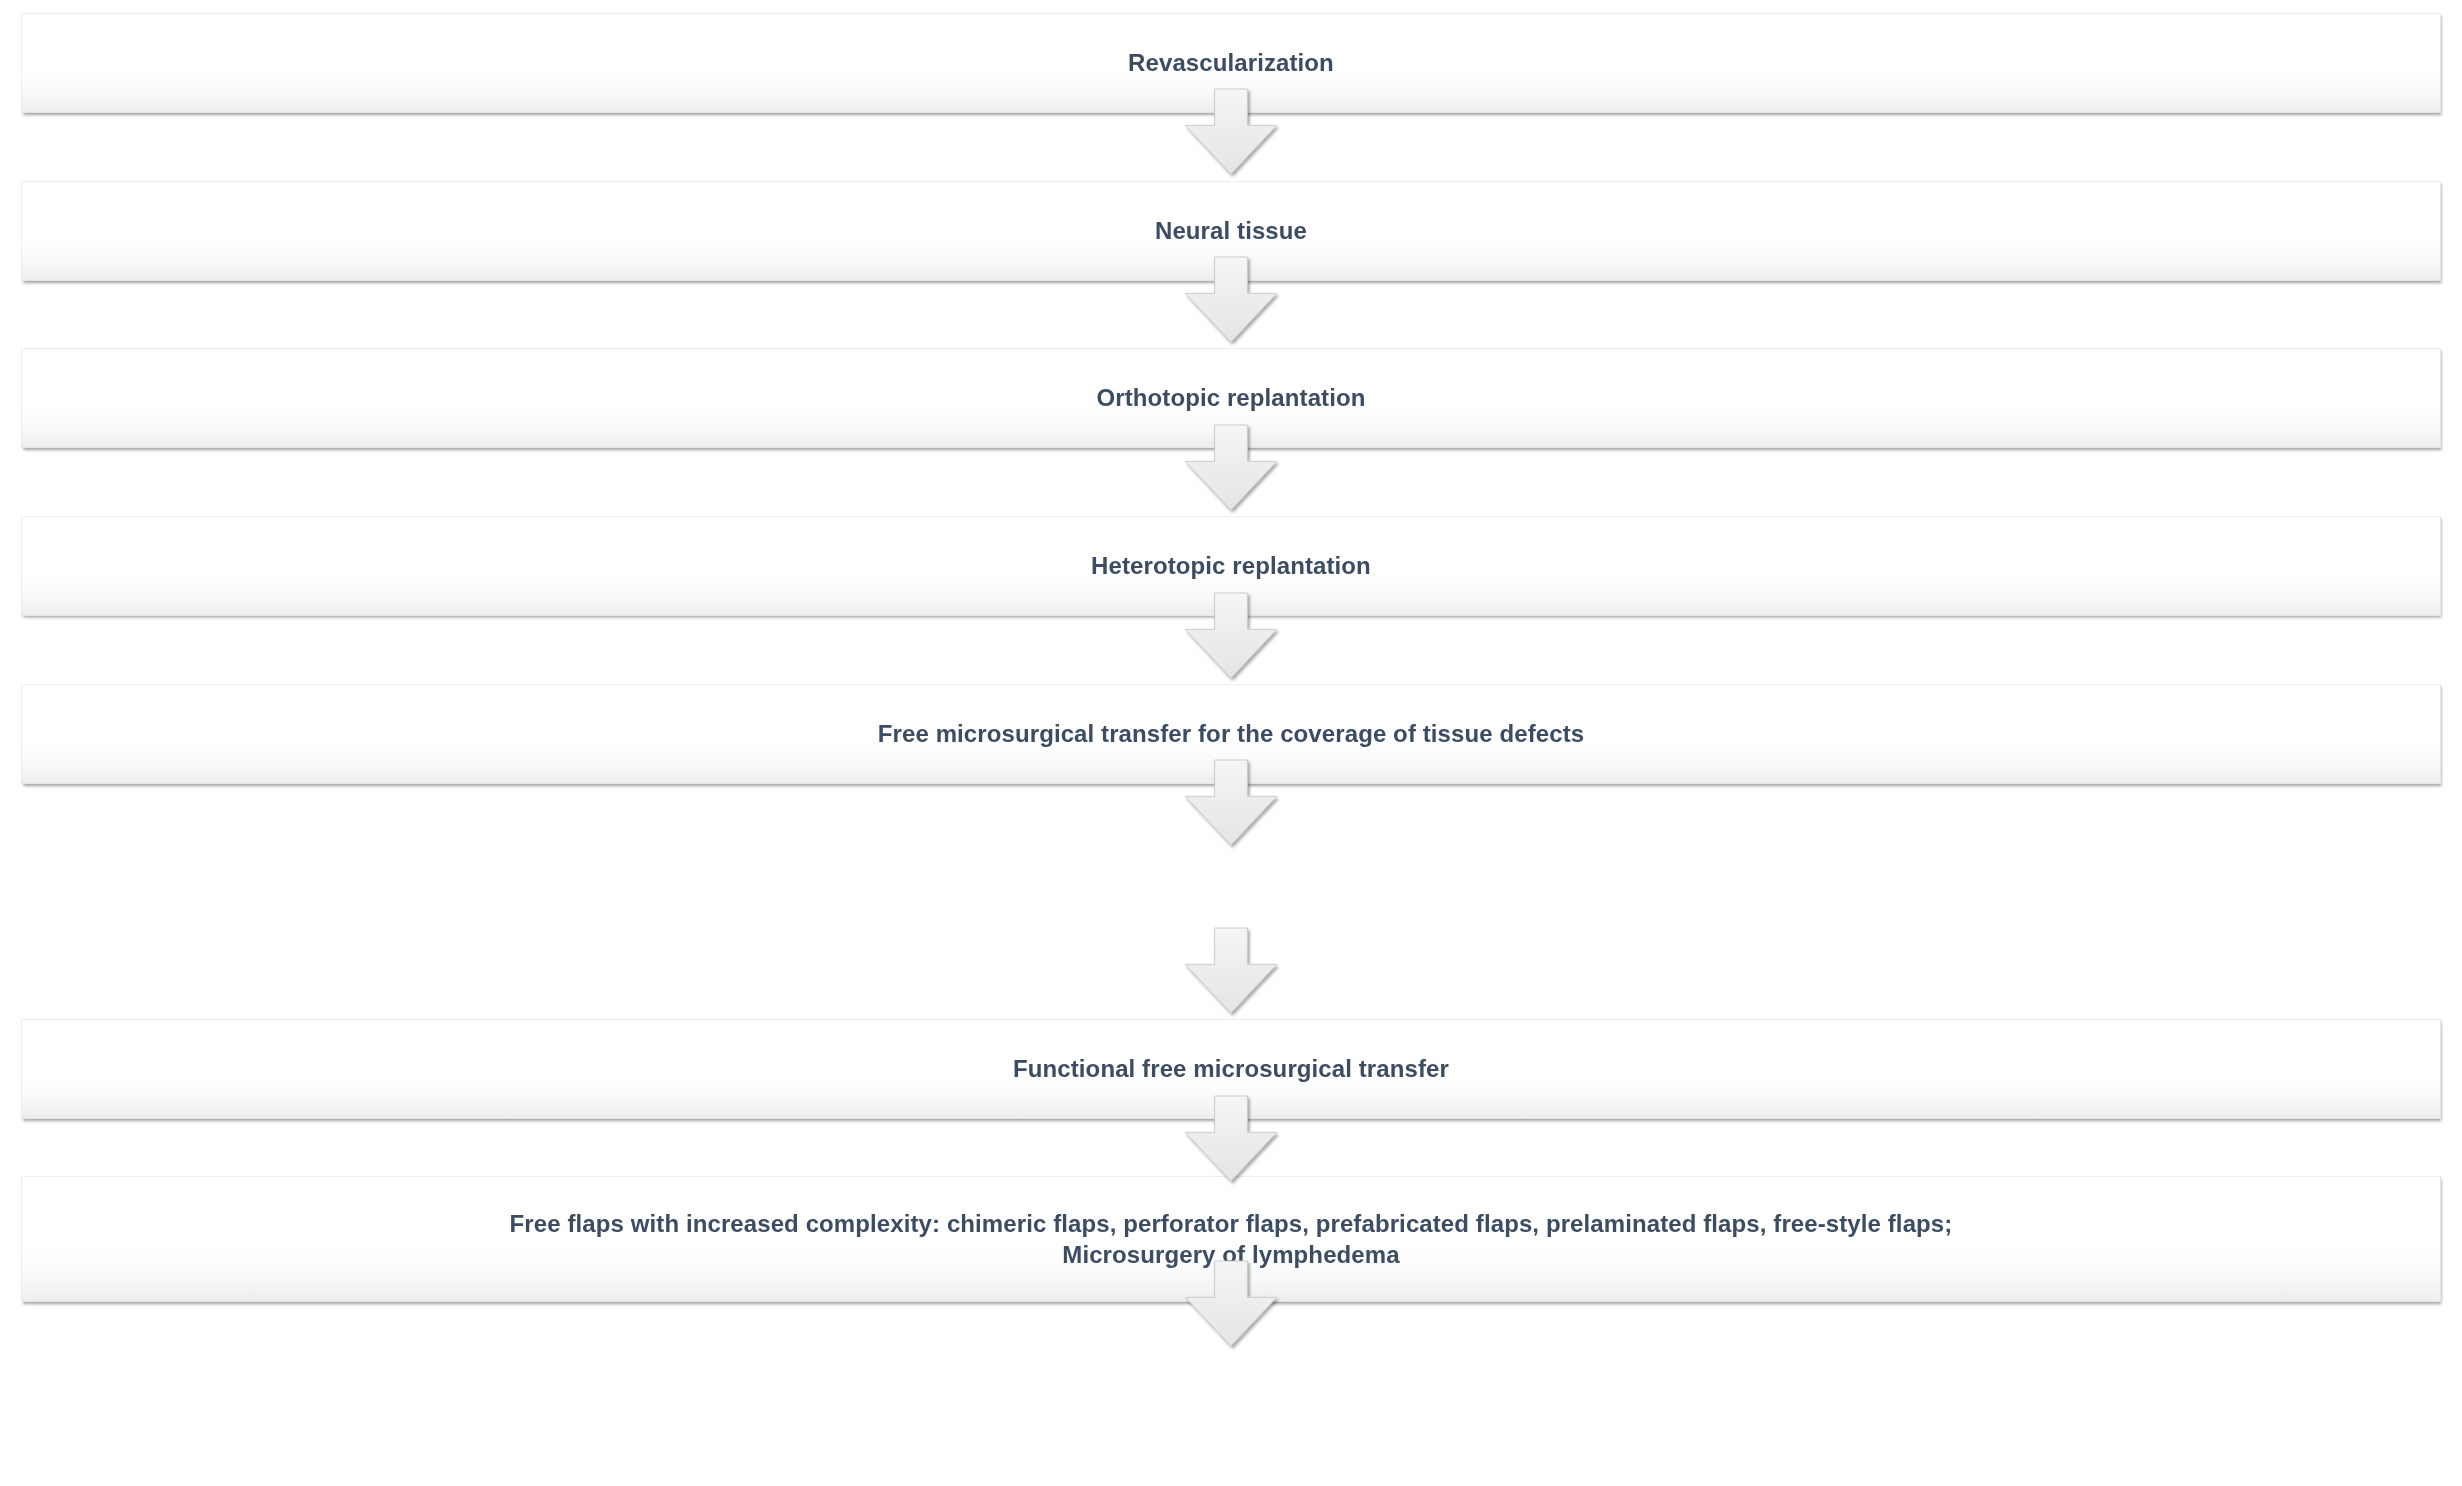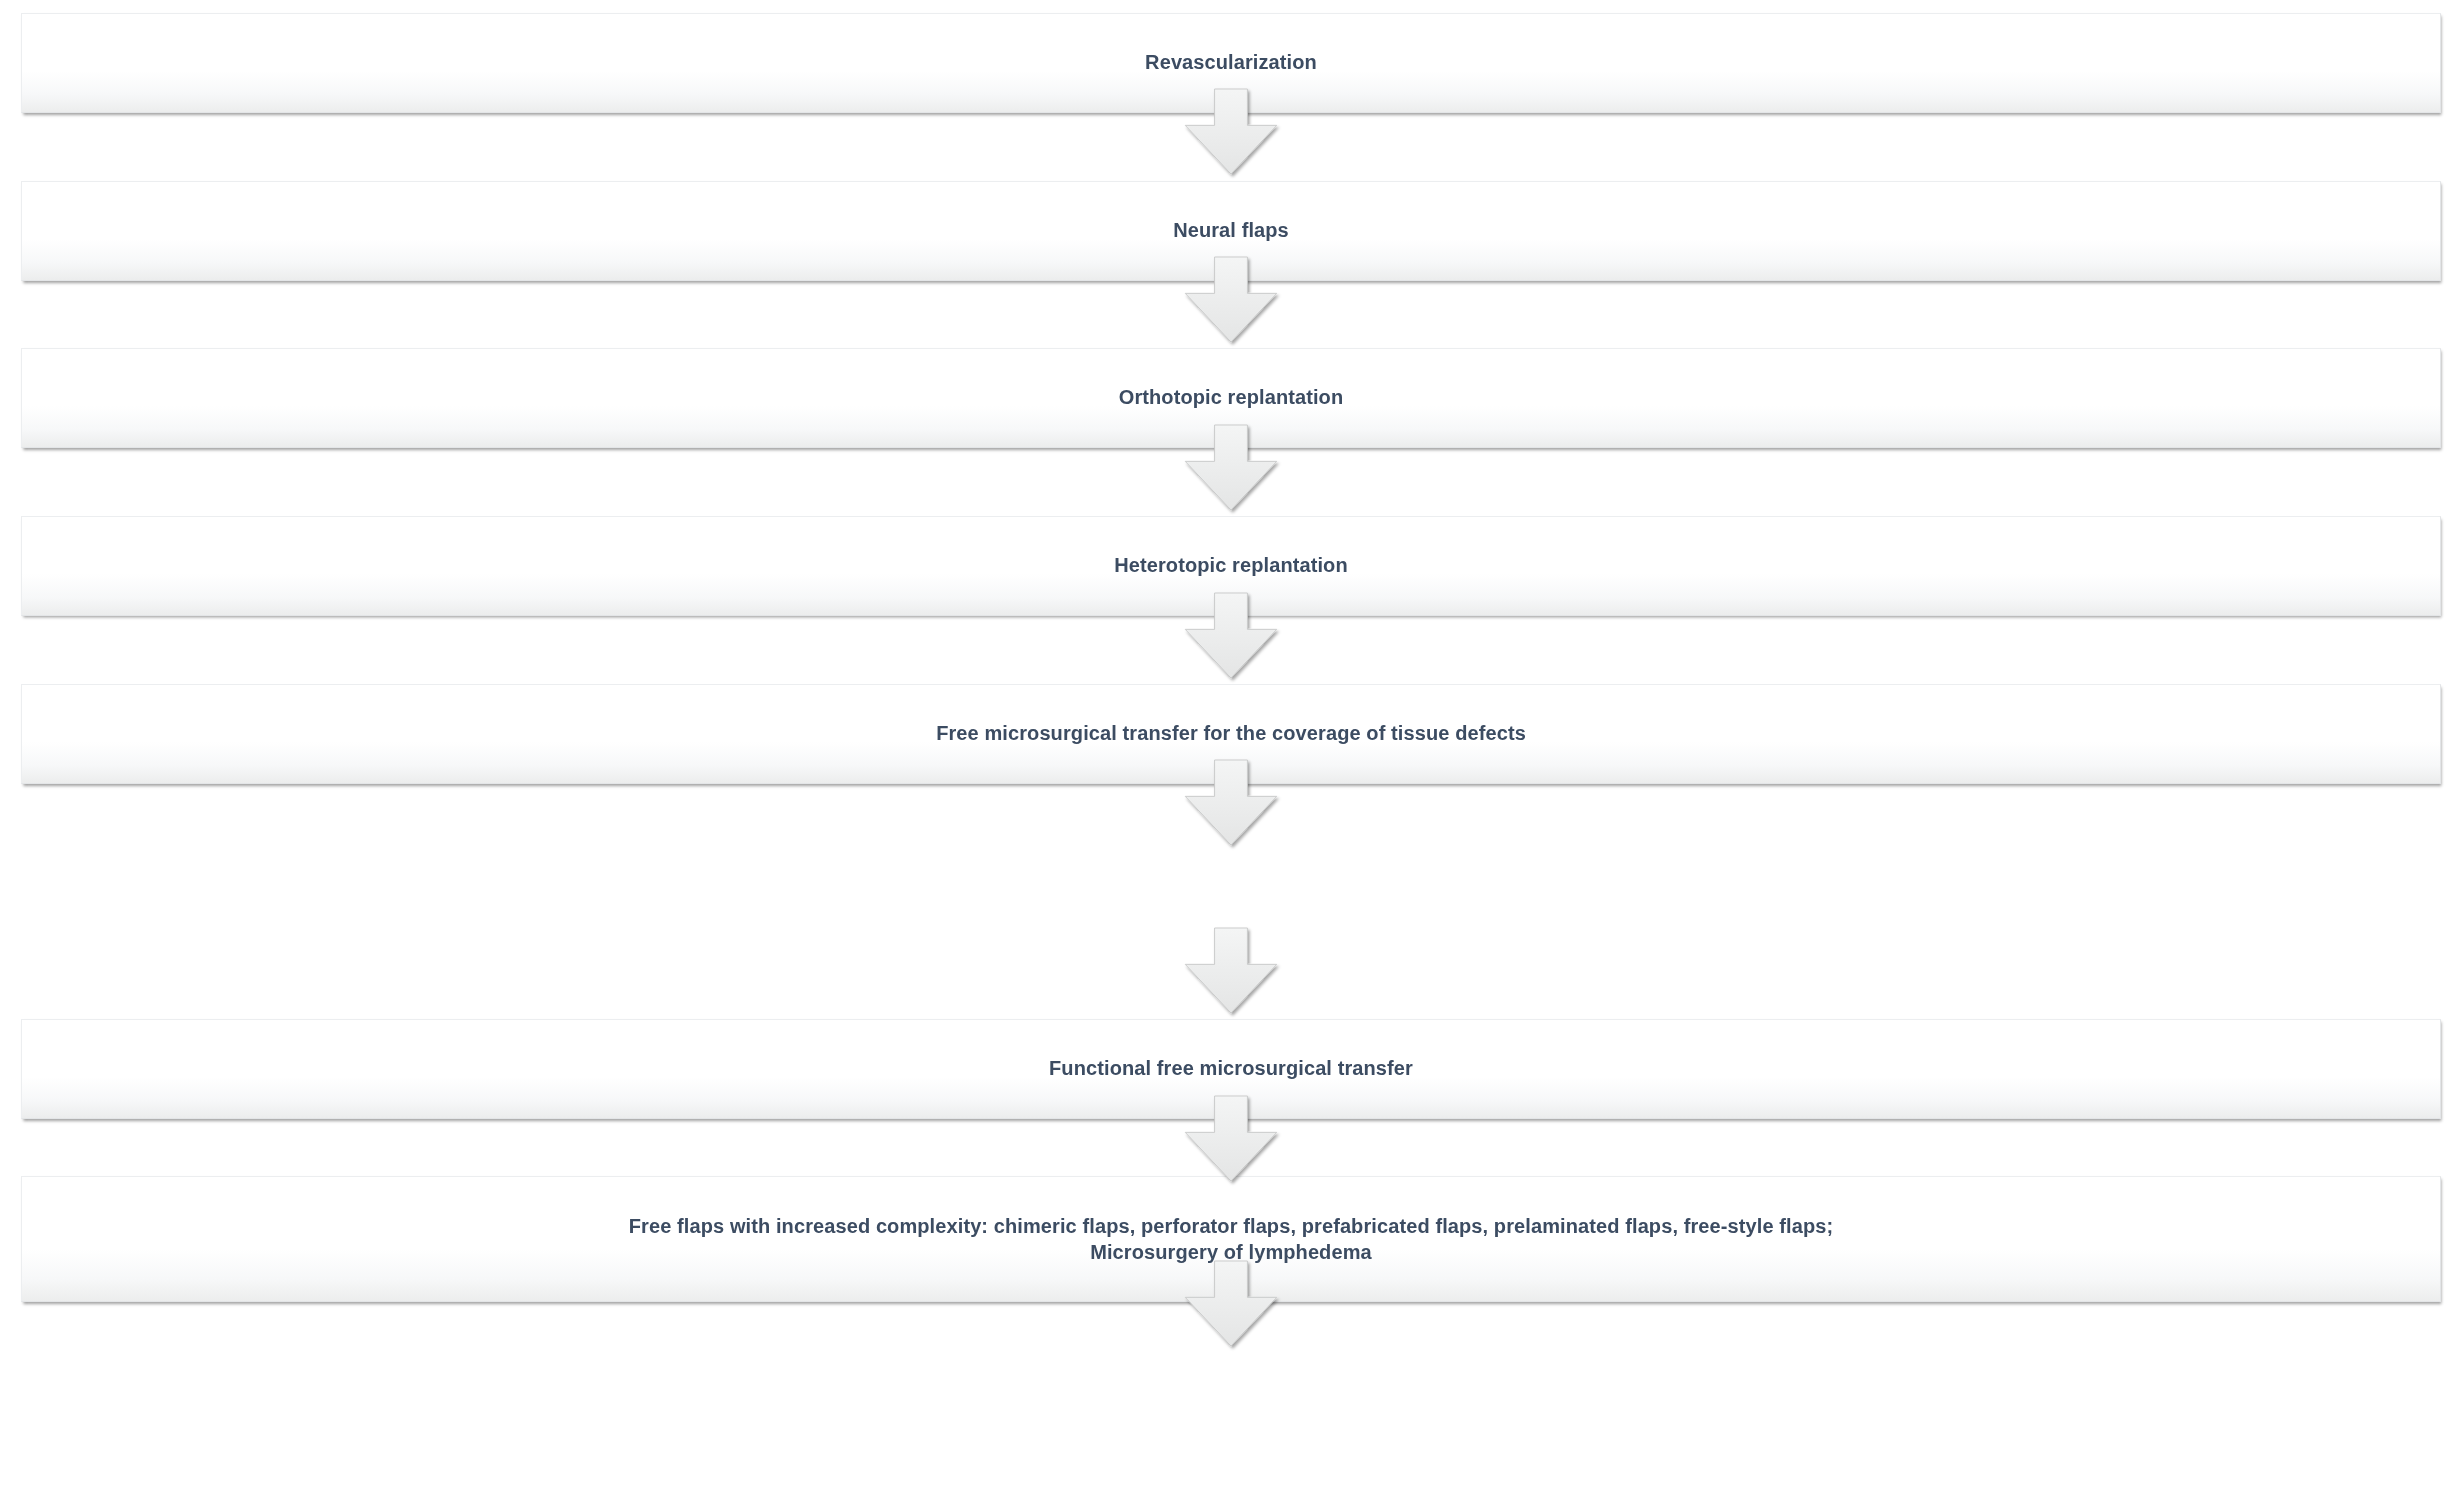--- a/index.html
+++ b/index.html
@@ -36,21 +36,21 @@
     display: flex;
     align-items: center;
     justify-content: center;
     text-align: center;
     z-index: 1;
   }
 
   .step-label {
     color: #3c4c62;
     font-weight: bold;
-    font-size: 20px;
+    font-size: 24px;
     line-height: 1.28;
     letter-spacing: 0.1px;
     white-space: pre-line;
     padding: 0 16.5px;
   }
 
   .step-label.two-line {
     line-height: 1.30;
   }
 
@@ -72,21 +72,21 @@
 </head>
 <body>
 
 <div id="canvas">
 
   <div class="step-box" style="top:13px; height:100px;">
     <span class="step-label">Revascularization</span>
   </div>
 
   <div class="step-box" style="top:181px; height:100px;">
-    <span class="step-label">Neural flaps</span>
+    <span class="step-label">Neural tissue</span>
   </div>
 
   <div class="step-box" style="top:348px; height:100px;">
     <span class="step-label">Orthotopic  replantation</span>
   </div>
 
   <div class="step-box" style="top:516px; height:100px;">
     <span class="step-label">Heterotopic  replantation</span>
   </div>
 

